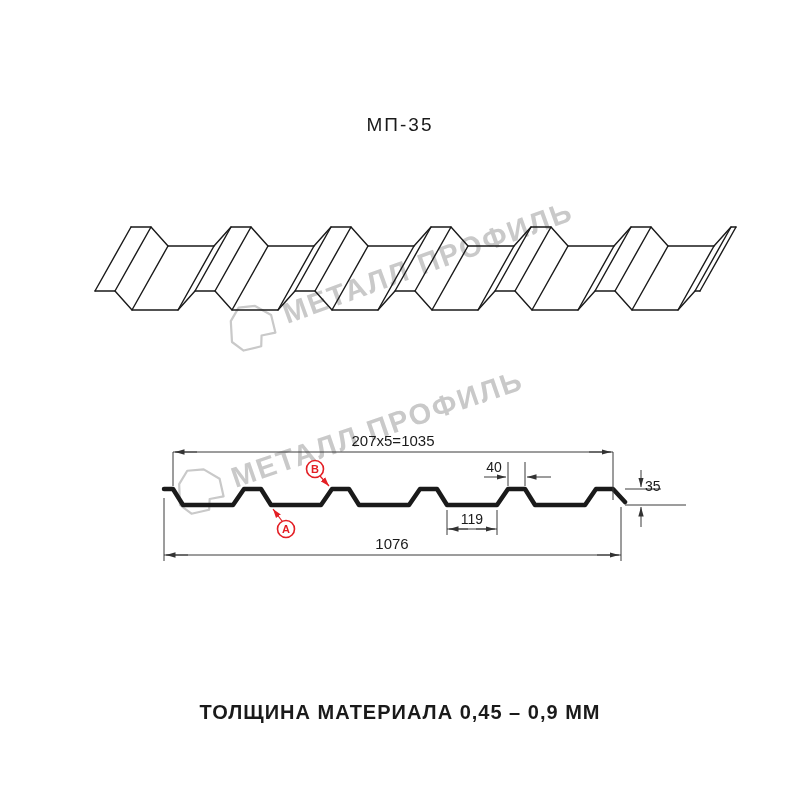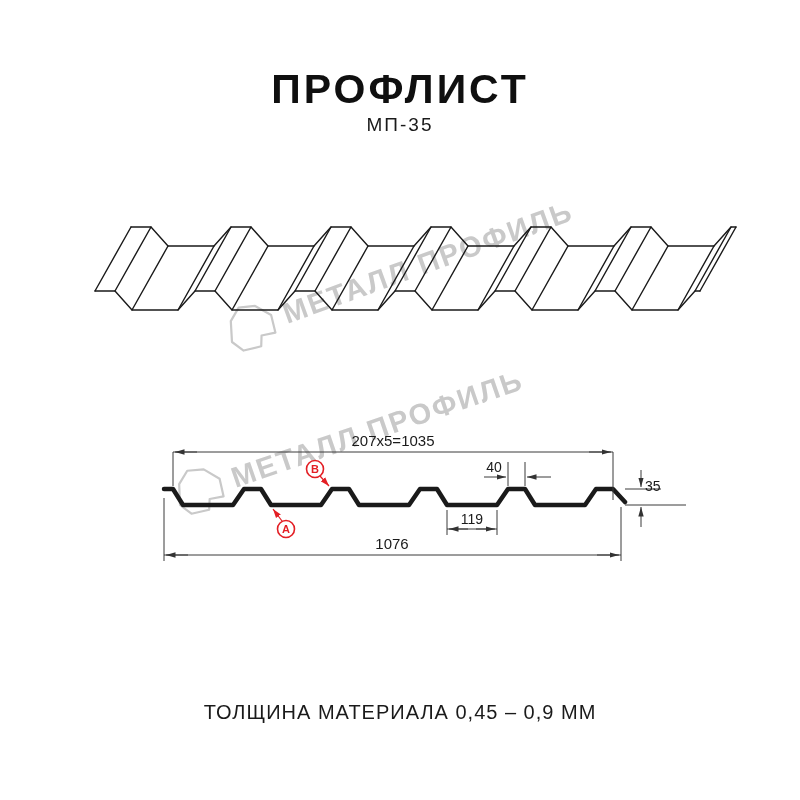--- a/index.html
+++ b/index.html
@@ -3,33 +3,32 @@
 <meta charset="utf-8">
 <style>
   html,body{margin:0;padding:0;background:#fff;}
   .sheet{position:relative;width:800px;height:800px;background:#fff;overflow:hidden;
          font-family:"Liberation Sans", sans-serif;color:#111;}
   .title{position:absolute;top:66px;left:0;width:800px;text-align:center;
          font-size:41px;font-weight:bold;letter-spacing:3px;color:#0f0f0f;}
   .model{position:absolute;top:114px;left:0;width:800px;text-align:center;
          font-size:19px;font-weight:400;letter-spacing:2px;color:#1a1a1a;}
   .thickness{position:absolute;top:701px;left:0;width:800px;text-align:center;
-         font-size:20px;font-weight:400;letter-spacing:1px;color:#1a1a1a;}
+         font-size:20px;font-weight:700;letter-spacing:1px;color:#1a1a1a;}
   svg text{font-family:"Liberation Sans", sans-serif;}
   .dimtxt{font-size:15px;fill:#1a1a1a;}
   .dimtxt-s{font-size:14px;fill:#1a1a1a;}
   .wmtxt{font-size:29px;font-weight:bold;letter-spacing:2px;fill:#c9c9c9;}
   .redletter{font-size:11px;font-weight:bold;fill:#e31e24;}
 </style>
 </head>
 <body>
 
 <div class="sheet">
 
-  <div class="title">ПРОФЛИСТ</div>
   <div class="model">МП-35</div>
 
   <svg width="800" height="800" viewBox="0 0 800 800">
     <defs>
       <marker id="arrb" markerWidth="10" markerHeight="7" refX="9.5" refY="3.5" orient="auto">
         <path d="M0,0.8 L9.5,3.5 L0,6.2 Z" fill="#333"></path>
       </marker>
       <marker id="arrr" markerWidth="8" markerHeight="6" refX="7.5" refY="3" orient="auto">
         <path d="M0,0.5 L7.5,3 L0,5.5 Z" fill="#e31e24"></path>
       </marker>

